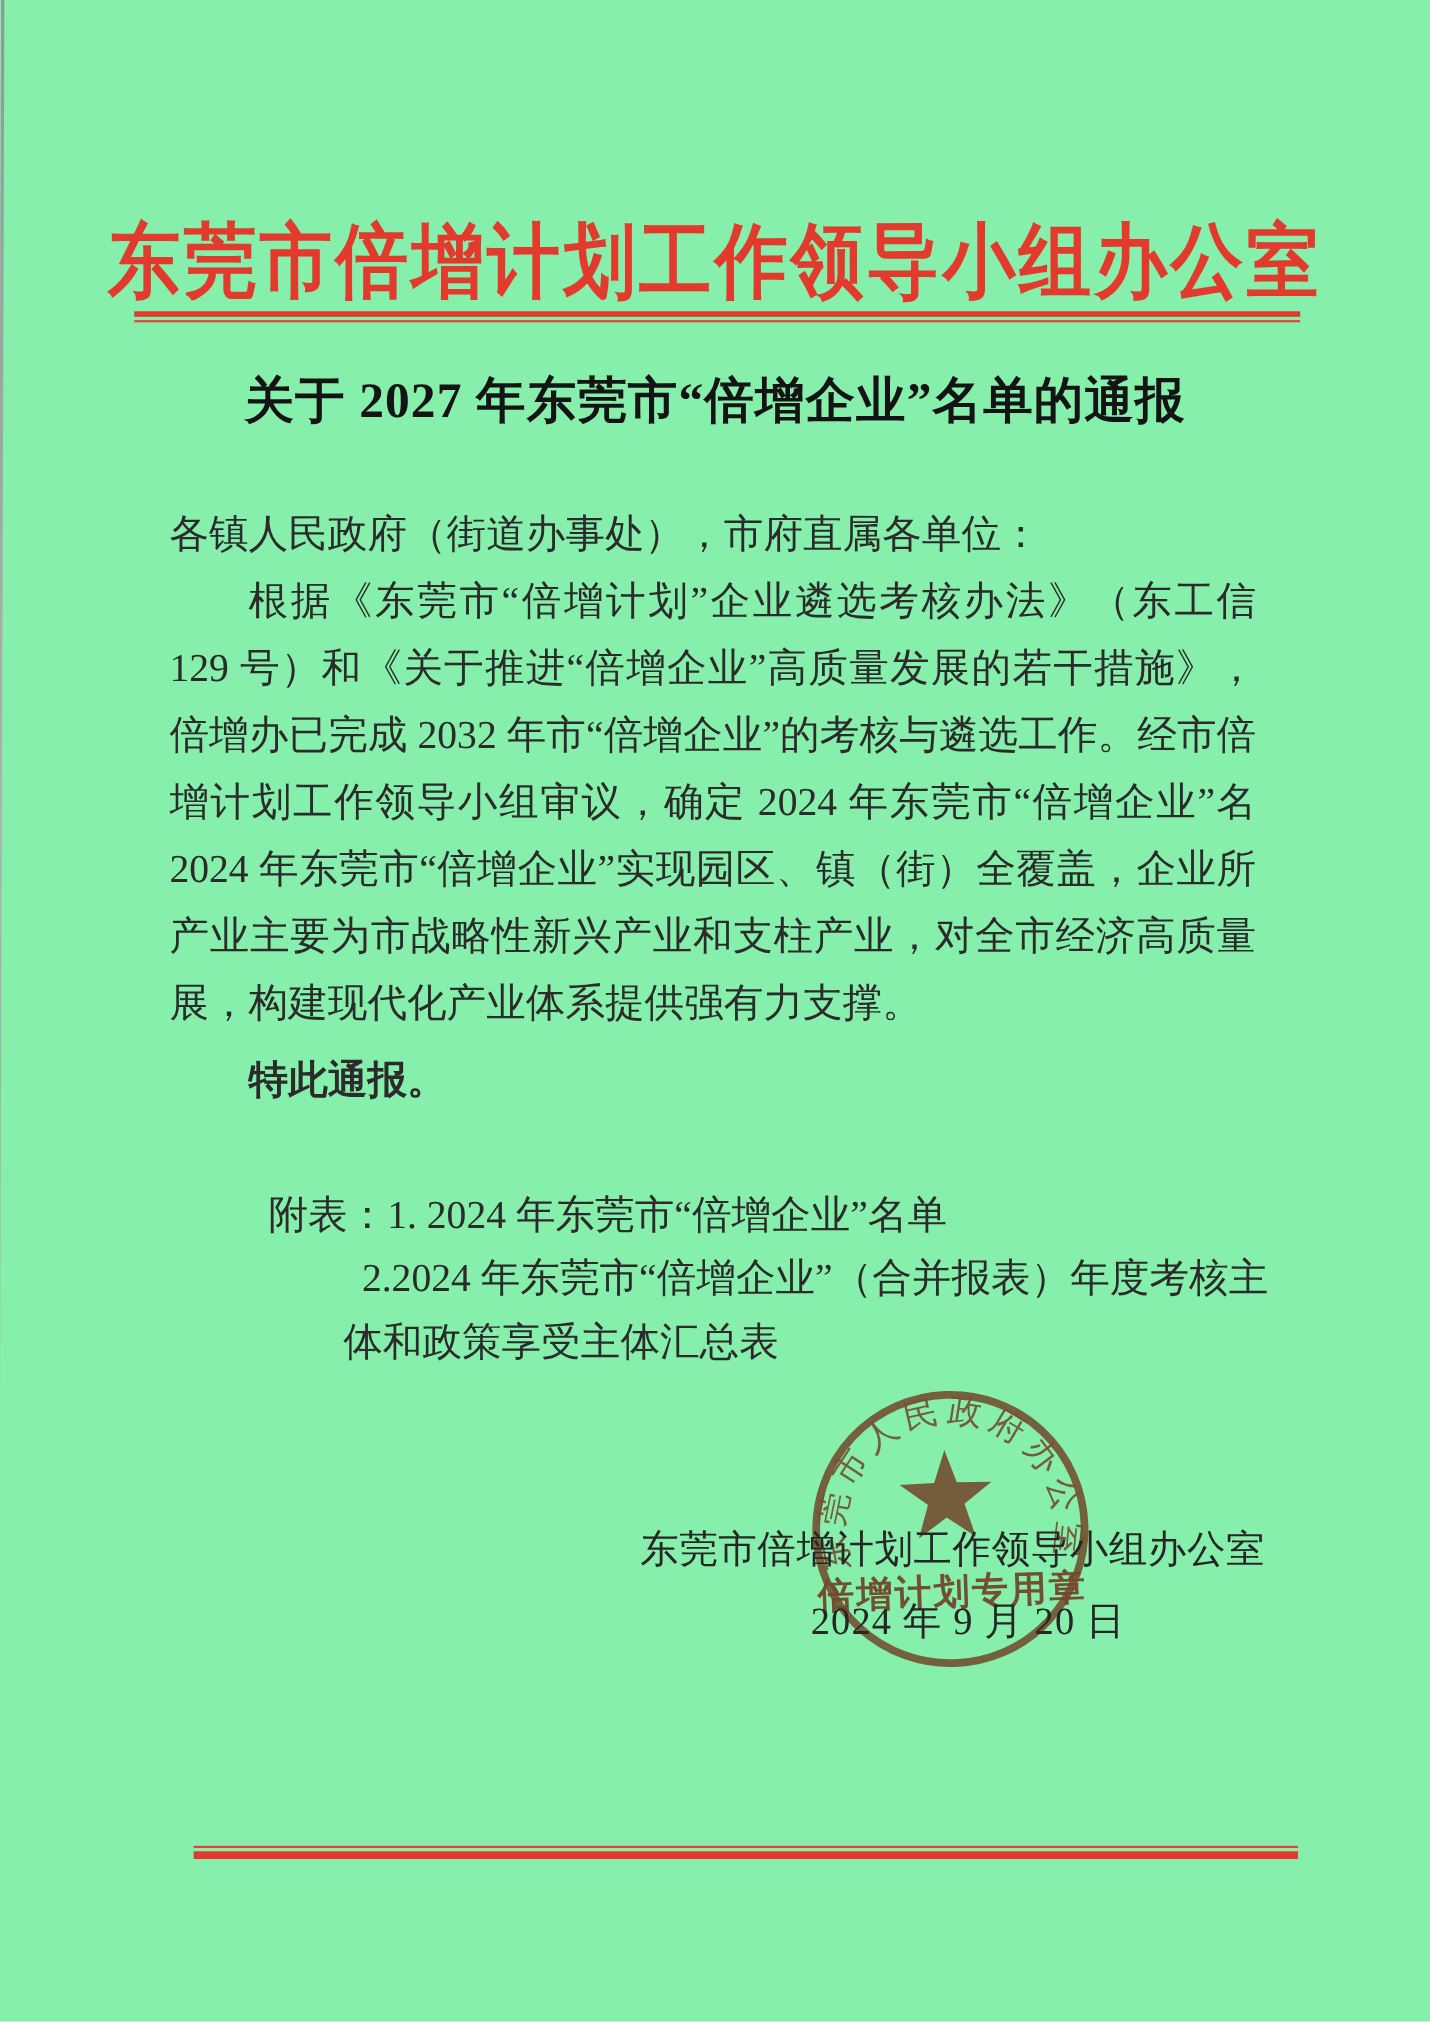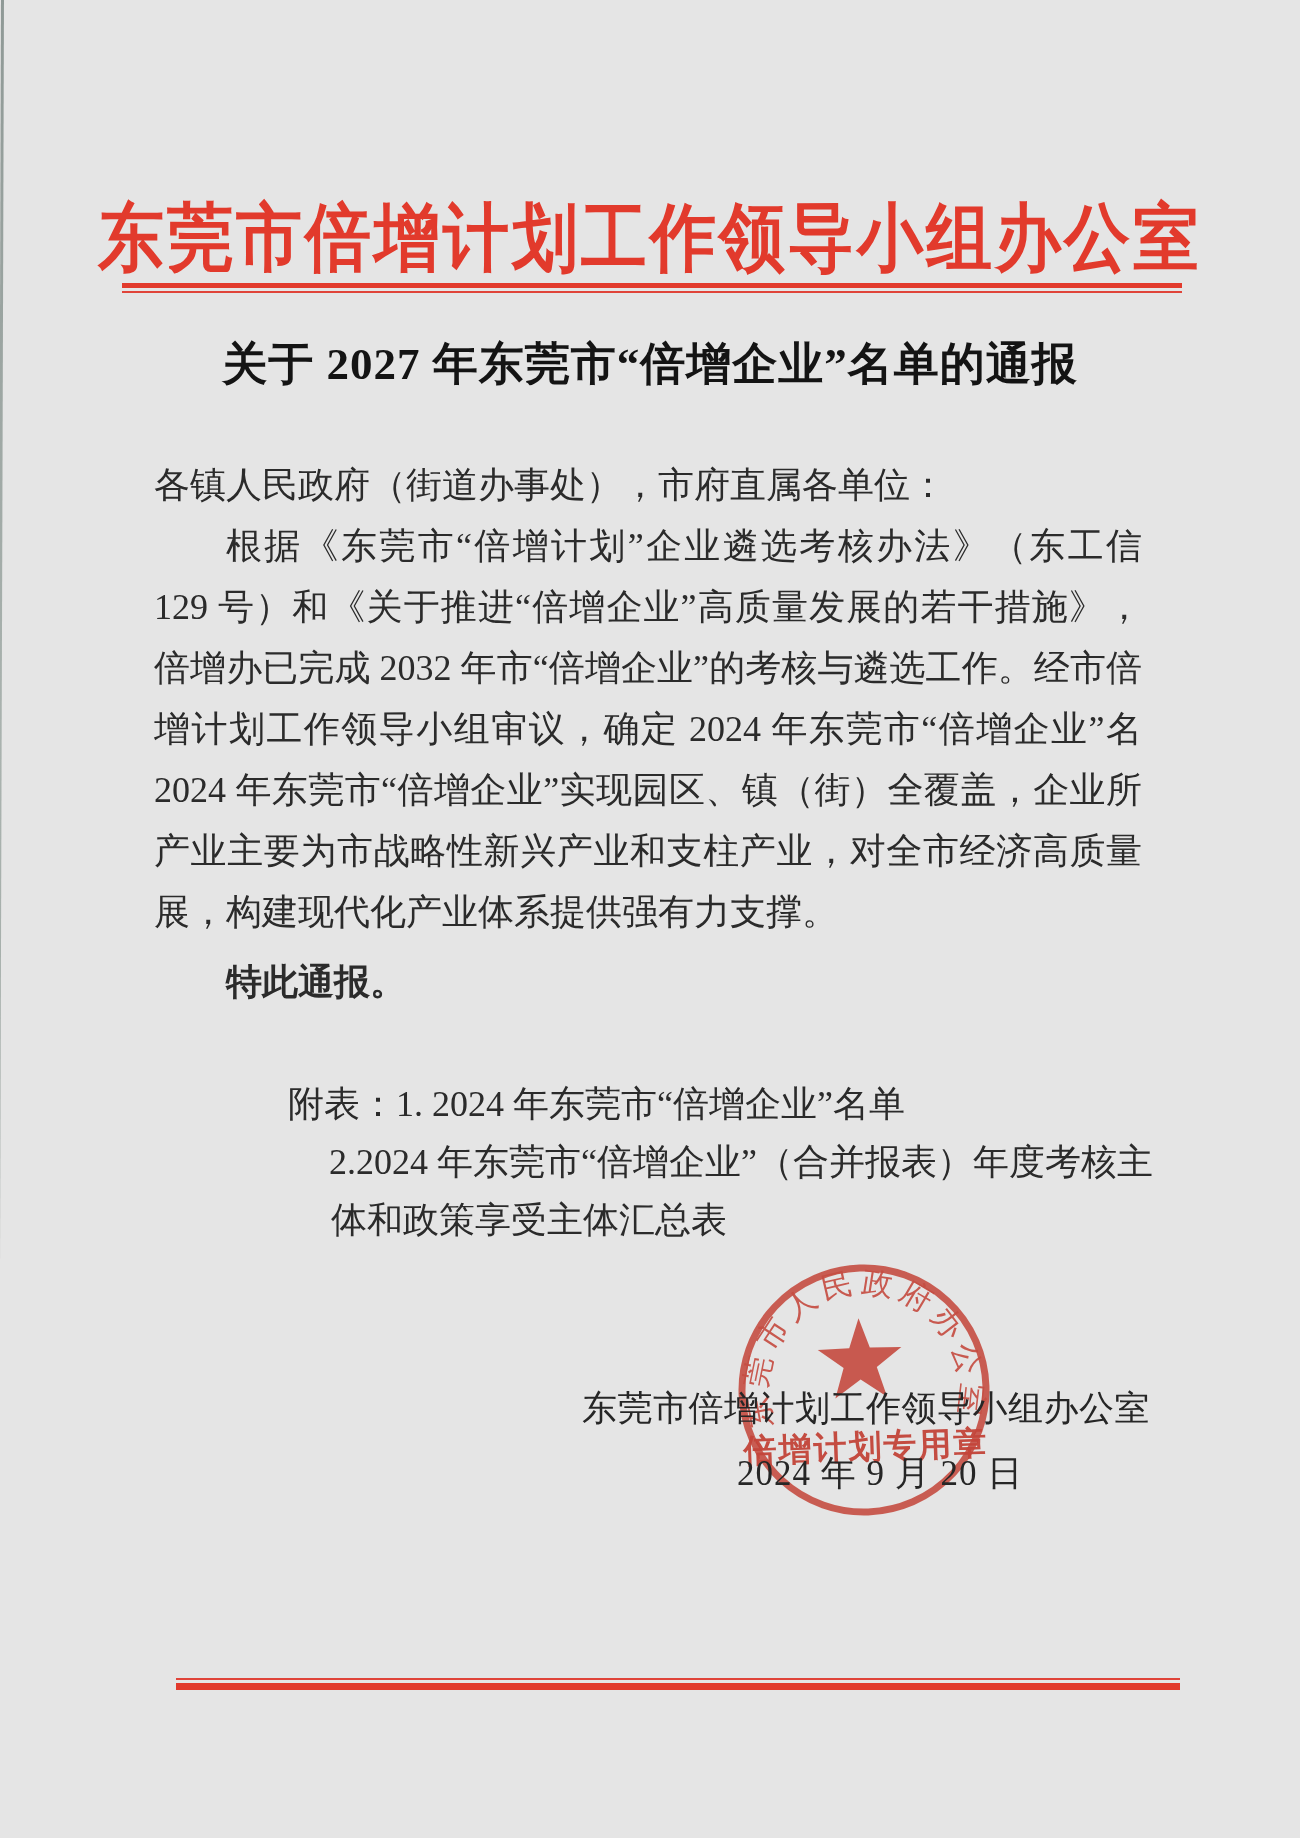--- a/index.html
+++ b/index.html
@@ -1,19 +1,19 @@
 <!DOCTYPE html>
 <html><head>
 <meta charset="utf-8">
 <style>
   html,body{margin:0;padding:0;background:#ffffff;}
   .page{
     position:relative;
     width:1300px;height:1838px;
-    background:#e5e5e5;
+    background:#86efac;
     overflow:hidden;
     font-family:"Liberation Serif","DejaVu Serif",serif;
   }
   
   .scan-edge{
     position:absolute;left:1px;top:-4px;width:3px;height:1850px;
     background:linear-gradient(180deg,#8f9996 0%,#aab3af 40%,#9aa49f 100%);
     transform:rotate(0.18deg);transform-origin:top left;
   }
   
@@ -41,23 +41,23 @@
     font-size:36px;color:#2b2b2b;line-height:61px;
   }
   .line{white-space:nowrap;}
   .line.just{text-align:justify;text-align-last:justify;white-space:normal;height:61px;overflow:hidden;}
   .indent2{padding-left:72px;}
   .closing{margin-top:9px;padding-left:72px;font-weight:bold;}
   .attachments{
     position:absolute;top:1075px;left:244px;width:980px;
     font-size:36px;color:#2b2b2b;line-height:58px;
   }
-  .att-line{white-space:nowrap;margin-left:44px;}
+  .att-line{white-space:nowrap;}
   .att-2{margin-left:85px;}
-  .att-3{margin-left:87px;}
+  .att-3{margin-left:68px;}
   .signature{
     position:absolute;top:1385px;left:582px;width:580px;
     font-size:35px;color:#262626;white-space:nowrap;z-index:3;
     letter-spacing:0.5px;
   }
   .doc-date{
     position:absolute;top:1450px;left:737px;
     font-size:35px;color:#262626;white-space:nowrap;z-index:3;
     letter-spacing:1px;
   }

